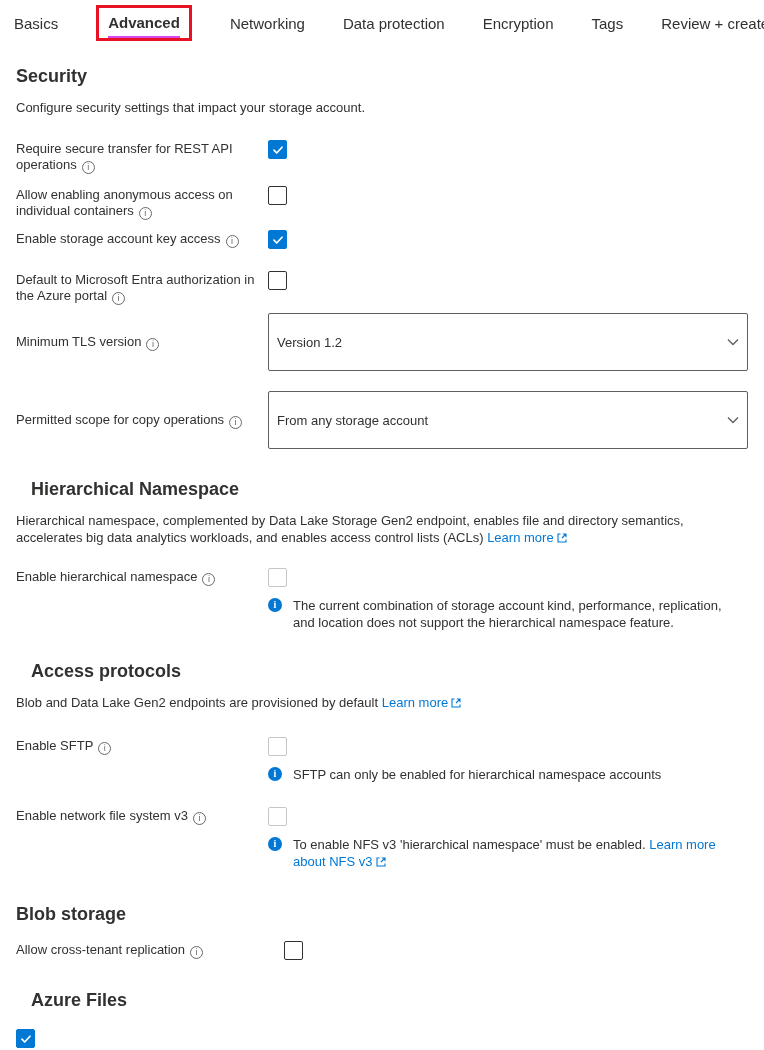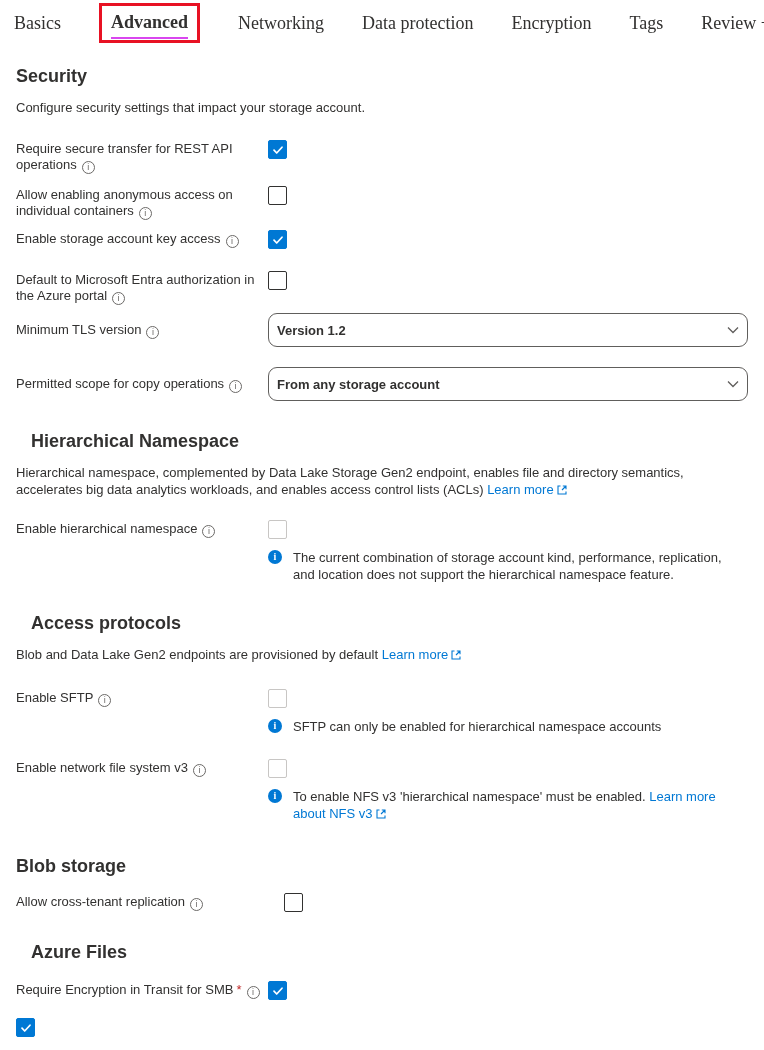--- a/index.html
+++ b/index.html
@@ -4,43 +4,43 @@
 <style>
   html,body{margin:0;padding:0;background:#fff;}
   body{
     width:764px;height:1050px;overflow:hidden;
     font-family:"Liberation Sans", sans-serif;
     font-size:13px;color:#323130;
     -webkit-font-smoothing:antialiased;
   }
   
   .tabbar{display:flex;align-items:center;gap:38px;padding-left:14px;height:46px;}
-  .tab{color:#323130;font-size:18px;white-space:nowrap;cursor:pointer;font-family:Liberation Serif, serif;}
+  .tab{color:#323130;font-size:15px;white-space:nowrap;cursor:pointer;}
   .tab-annotation{border:3px solid #e81123;padding:6px 9px 7px 9px;}
   .tab.active{font-weight:bold;border-bottom:2px solid #d946ef;padding-bottom:5px;}
   
   .page{padding:0 16px;}
   .section-title{font-size:18px;font-weight:bold;color:#323130;margin:0;}
   .section-desc{margin:12px 0 0 0;line-height:17px;max-width:745px;}
   .row{display:flex;align-items:flex-start;}
   .row-label{width:252px;flex:none;line-height:16px;padding-top:1px;}
   .row-center{align-items:center;}
   
   .checkbox{
     width:17px;height:17px;border:1px solid #323130;border-radius:2px;
     background:#fff;display:inline-flex;align-items:center;justify-content:center;
     flex:none;cursor:pointer;
   }
   .checkbox.checked{background:#0078d4;border-color:#0078d4;}
   .checkbox.disabled{border-color:#c8c6c4;background:#fff;cursor:default;}
   .checkbox svg{display:block;}
   .dropdown{
-    width:478px;height:24px;border:1px solid #605e5c;border-radius:9px;
+    width:478px;height:24px;border:1px solid #605e5c;border-radius:2px;
     display:flex;align-items:center;justify-content:space-between;
-    padding:4px 8px;background:#fff;cursor:pointer;box-sizing:content-box;font-weight:bold;
+    padding:16px 8px;background:#fff;cursor:pointer;box-sizing:content-box;
   }
   .dropdown span{font-size:13px;color:#323130;}
   
   .tip{
     display:inline-block;width:11px;height:11px;border:1px solid #6b6967;border-radius:50%;
     font-size:9px;line-height:11px;text-align:center;color:#6b6967;
     vertical-align:-1px;margin-left:5px;cursor:pointer;font-style:normal;
   }
   
   .info-note{display:flex;margin-left:252px;gap:11px;align-items:flex-start;}
@@ -193,21 +193,20 @@
   <h3 class="section-title mt34">Blob storage</h3>
 
   <div class="row mt16">
     <div class="row-label"><span>Allow cross-tenant replication</span><i class="tip">i</i></div>
     <span class="checkbox"></span>
   </div>
 
   <h3 class="section-title mt30">Azure Files</h3>
 
   <div class="row mt18">
-    <div class="row-label"><span>Require Encryption in Transit for SMB</span><span class="req">*</span><i class="tip">i</i></div>
     <span class="checkbox checked">
         <svg width="12" height="12" viewBox="0 0 12 12">
           <path d="M2 6.2l2.7 2.8L10 3.2" stroke="#fff" stroke-width="1.7" fill="none" stroke-linecap="round" stroke-linejoin="round"></path>
         </svg>
       </span>
   </div>
 
   <div class="row mt18">
     <span class="checkbox checked">
         <svg width="12" height="12" viewBox="0 0 12 12">

